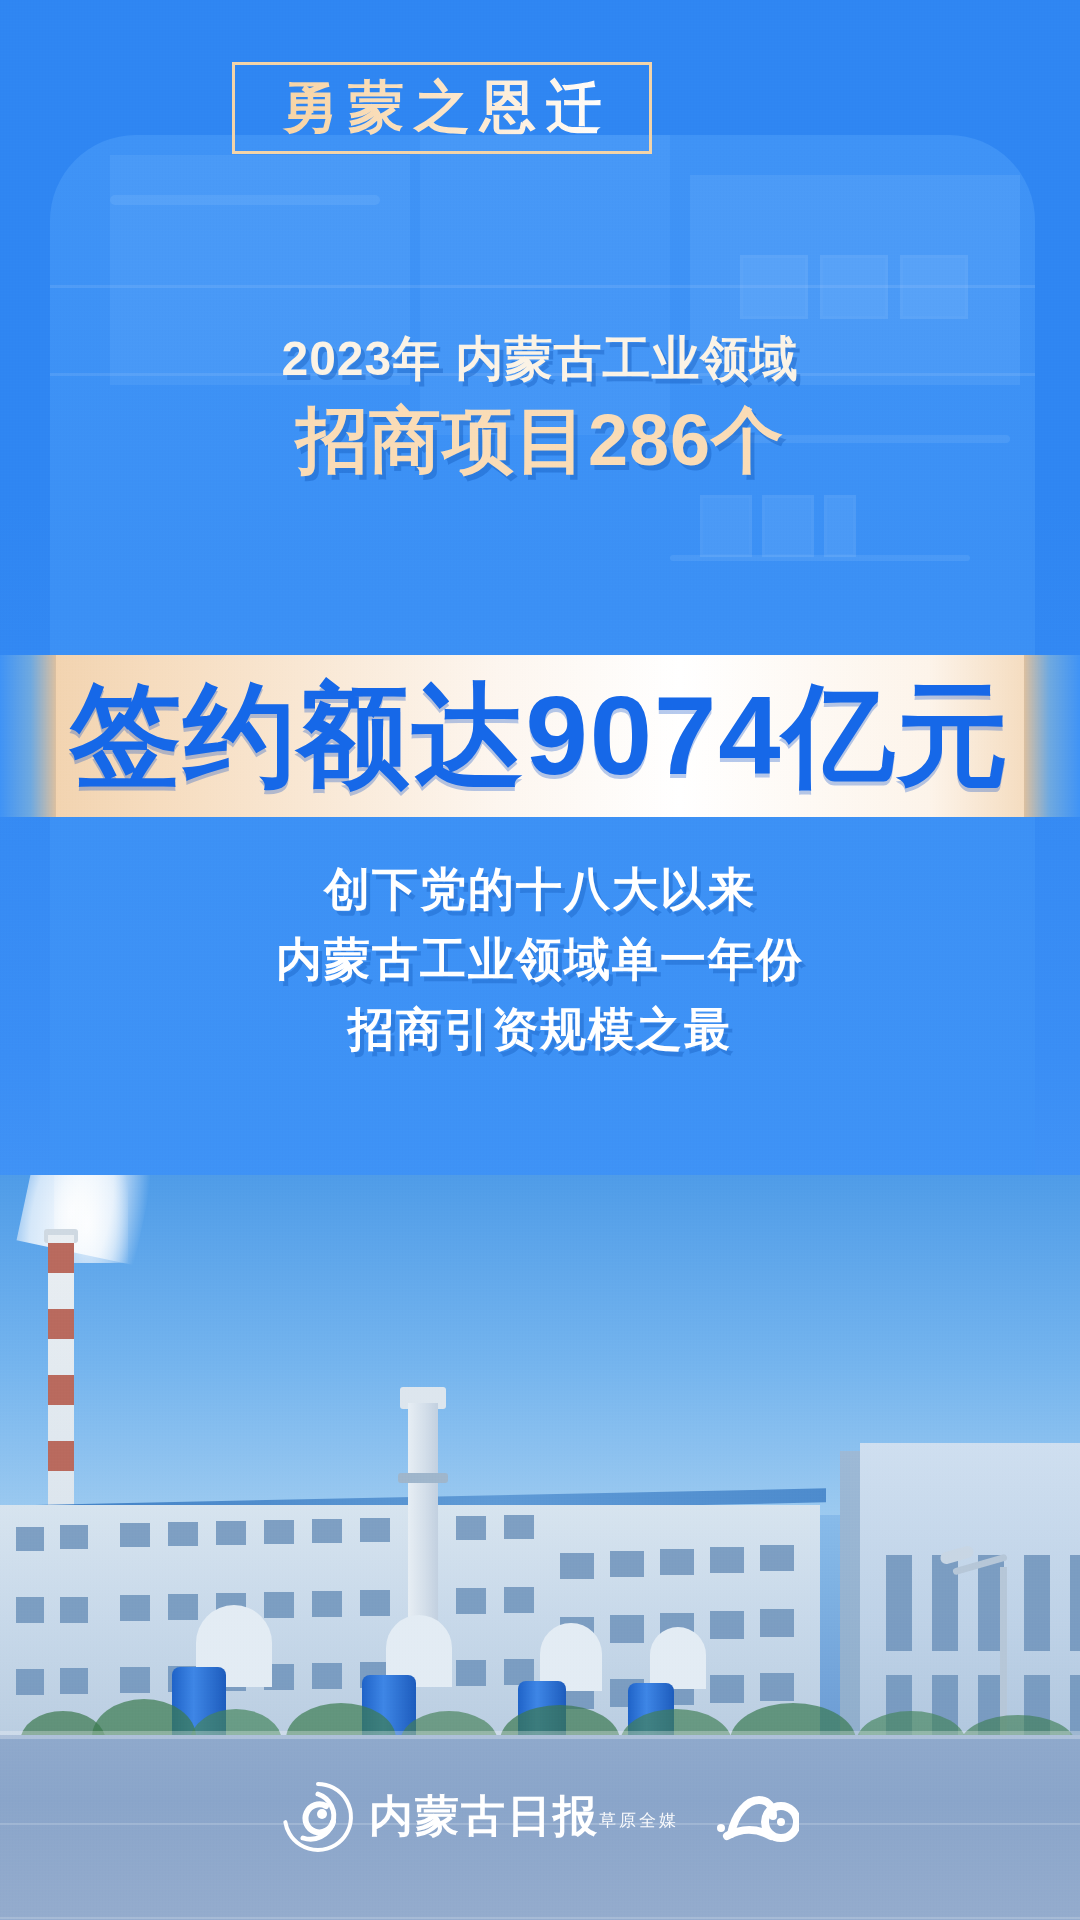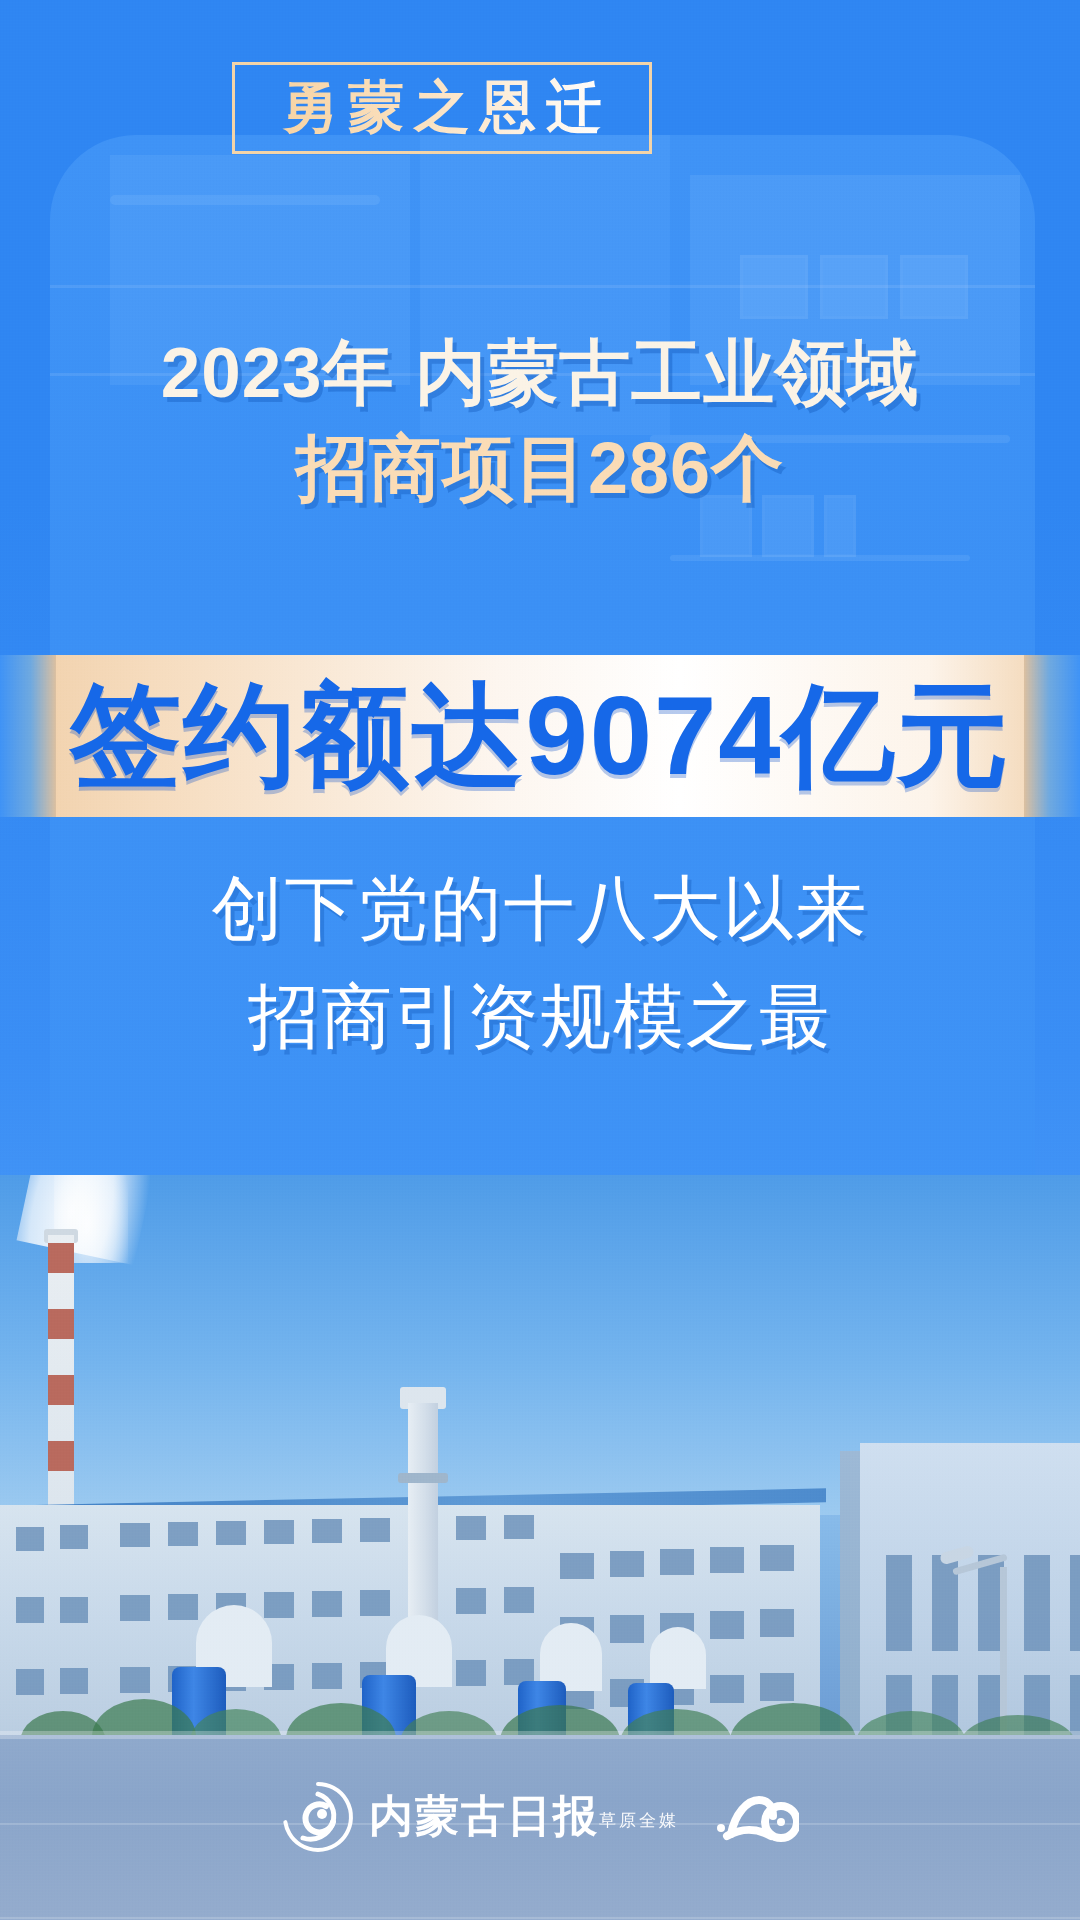--- a/index.html
+++ b/index.html
@@ -50,42 +50,42 @@
     -webkit-background-clip:text; background-clip:text; color:transparent;
     text-shadow:none; white-space:nowrap; padding-left:10px;
   }
 
   
   #headline{ left:0; top:330px; width:1080px; text-align:center; }
   .hl{
     font-weight:bold; line-height:1.22; white-space:nowrap;
     text-shadow:4px 5px 0 rgba(22,92,190,.42);
   }
-  .hl1{ font-size:71px; color:#fbf3e6; letter-spacing:1px; }
+  .hl1{ font-size:48px; color:#fbf3e6; letter-spacing:1px; }
   .hl2{ font-size:72px; color:#fadcb6; letter-spacing:1px; margin-top:8px;}
 
   
   #banner{
     left:0; top:655px; width:1080px; height:162px;
     background:linear-gradient(90deg,#f0cfa8 0%,#f6dcbe 14%,#fdf6ef 46%,#ffffff 63%,#fdf4ea 86%,#f0cfa8 100%);
     display:flex; align-items:center; justify-content:center;
   }
   #banner .edge{position:absolute; top:0; width:56px; height:162px;}
   #banner .edge.l{left:0;  background:linear-gradient(90deg,#3f93f6 0%,#6fa9e0 55%,#dcc0a0 100%);}
   #banner .edge.r{right:0; background:linear-gradient(270deg,#3f93f6 0%,#6fa9e0 55%,#dcc0a0 100%);}
   #banner .txt{
     font-size:112px; font-weight:bold; letter-spacing:2px; white-space:nowrap;
     color:#1668e8; position:relative; z-index:2;
     text-shadow:0 4px 0 rgba(12,80,200,.30);
   }
 
   
   #body{ left:0; top:855px; width:1080px; text-align:center; }
   .bl{
-    font-size:71px; font-weight:normal; color:#ffffff; line-height:1.52;
+    font-size:46px; font-weight:bold; color:#ffffff; line-height:1.52;
     letter-spacing:2px; white-space:nowrap;
     text-shadow:4px 5px 0 rgba(22,92,190,.38);
   }
 
   
   #photo{
     left:0; top:1175px; width:1080px; height:745px; overflow:hidden;
     background:linear-gradient(180deg,#5fa6ea 0%,#76b3ec 22%,#8dc0ee 40%,#7fb2e3 55%,#6f9fd6 72%,#7d9fcf 100%);
   }
   #photo .p{position:absolute;}
@@ -184,20 +184,21 @@
   </div>
 
   <div id="banner" class="layer">
     <div class="edge l"></div>
     <div class="edge r"></div>
     <span class="txt">签约额达9074亿元</span>
   </div>
 
   <div id="body" class="layer">
     <div class="bl">创下党的十八大以来</div>
+    <div class="bl">内蒙古工业领域单一年份</div>
     <div class="bl">招商引资规模之最</div>
   </div>
 
   <div id="photo" class="layer">
     <div class="p sky"></div>
 
     <div class="p smoke"></div>
     <div class="p smoke2"></div>
 
     <div class="p stk-cap"></div>

